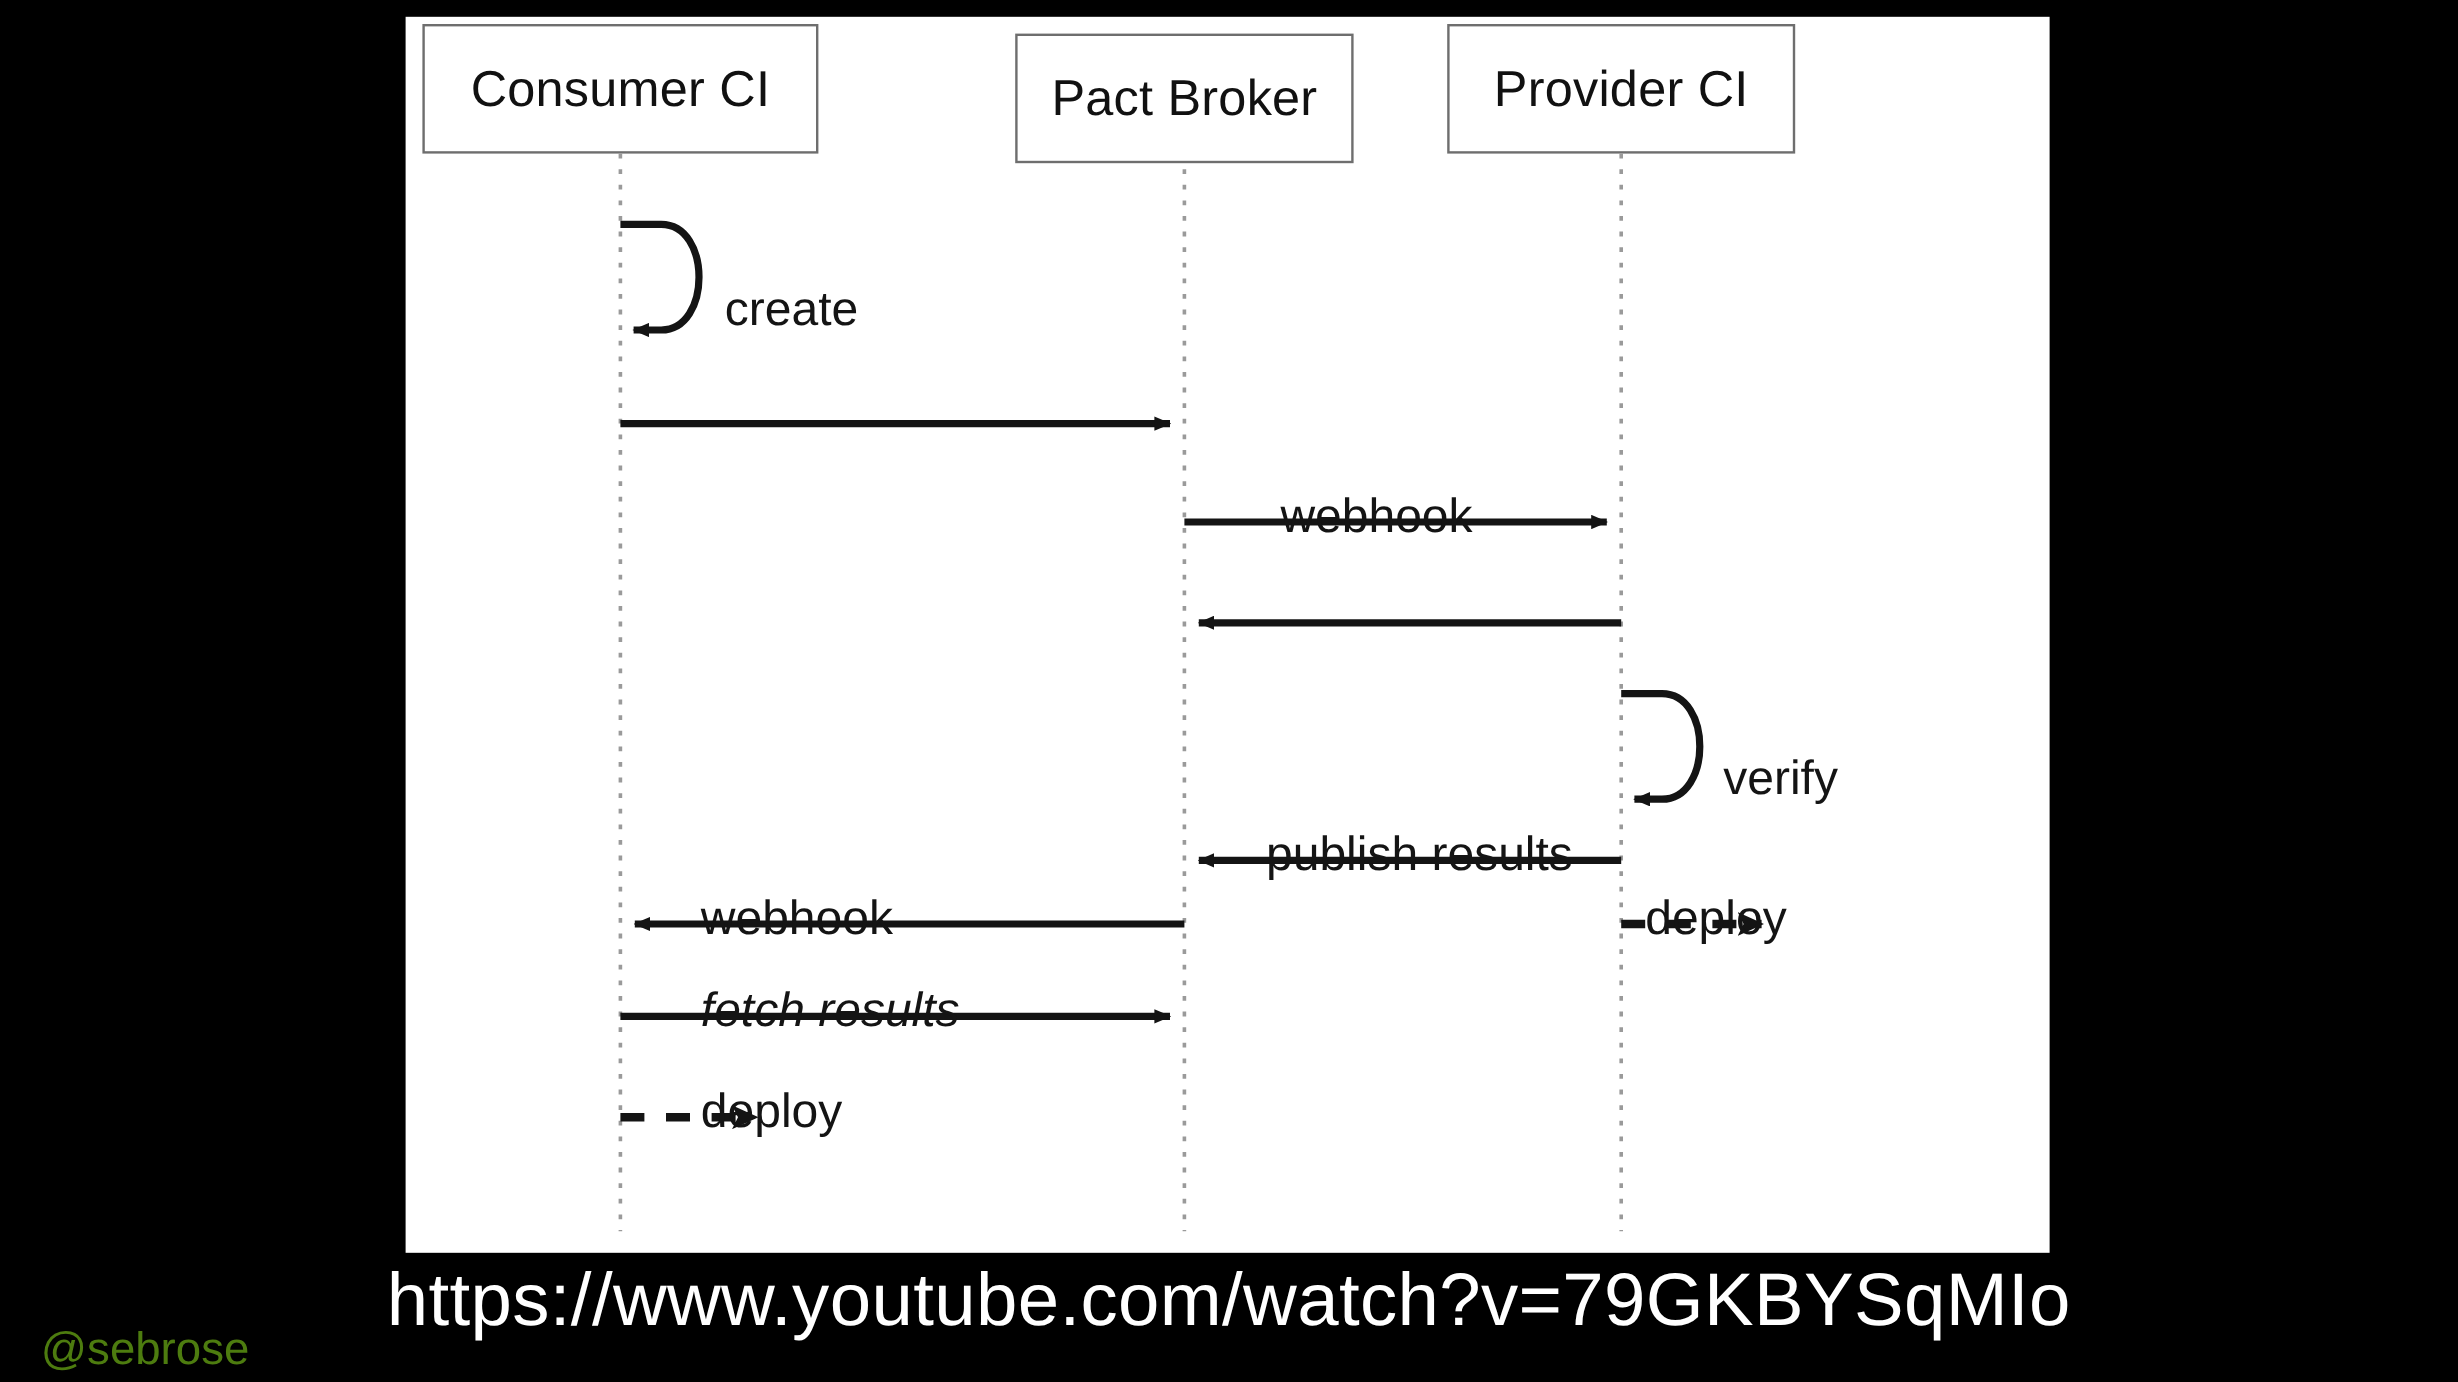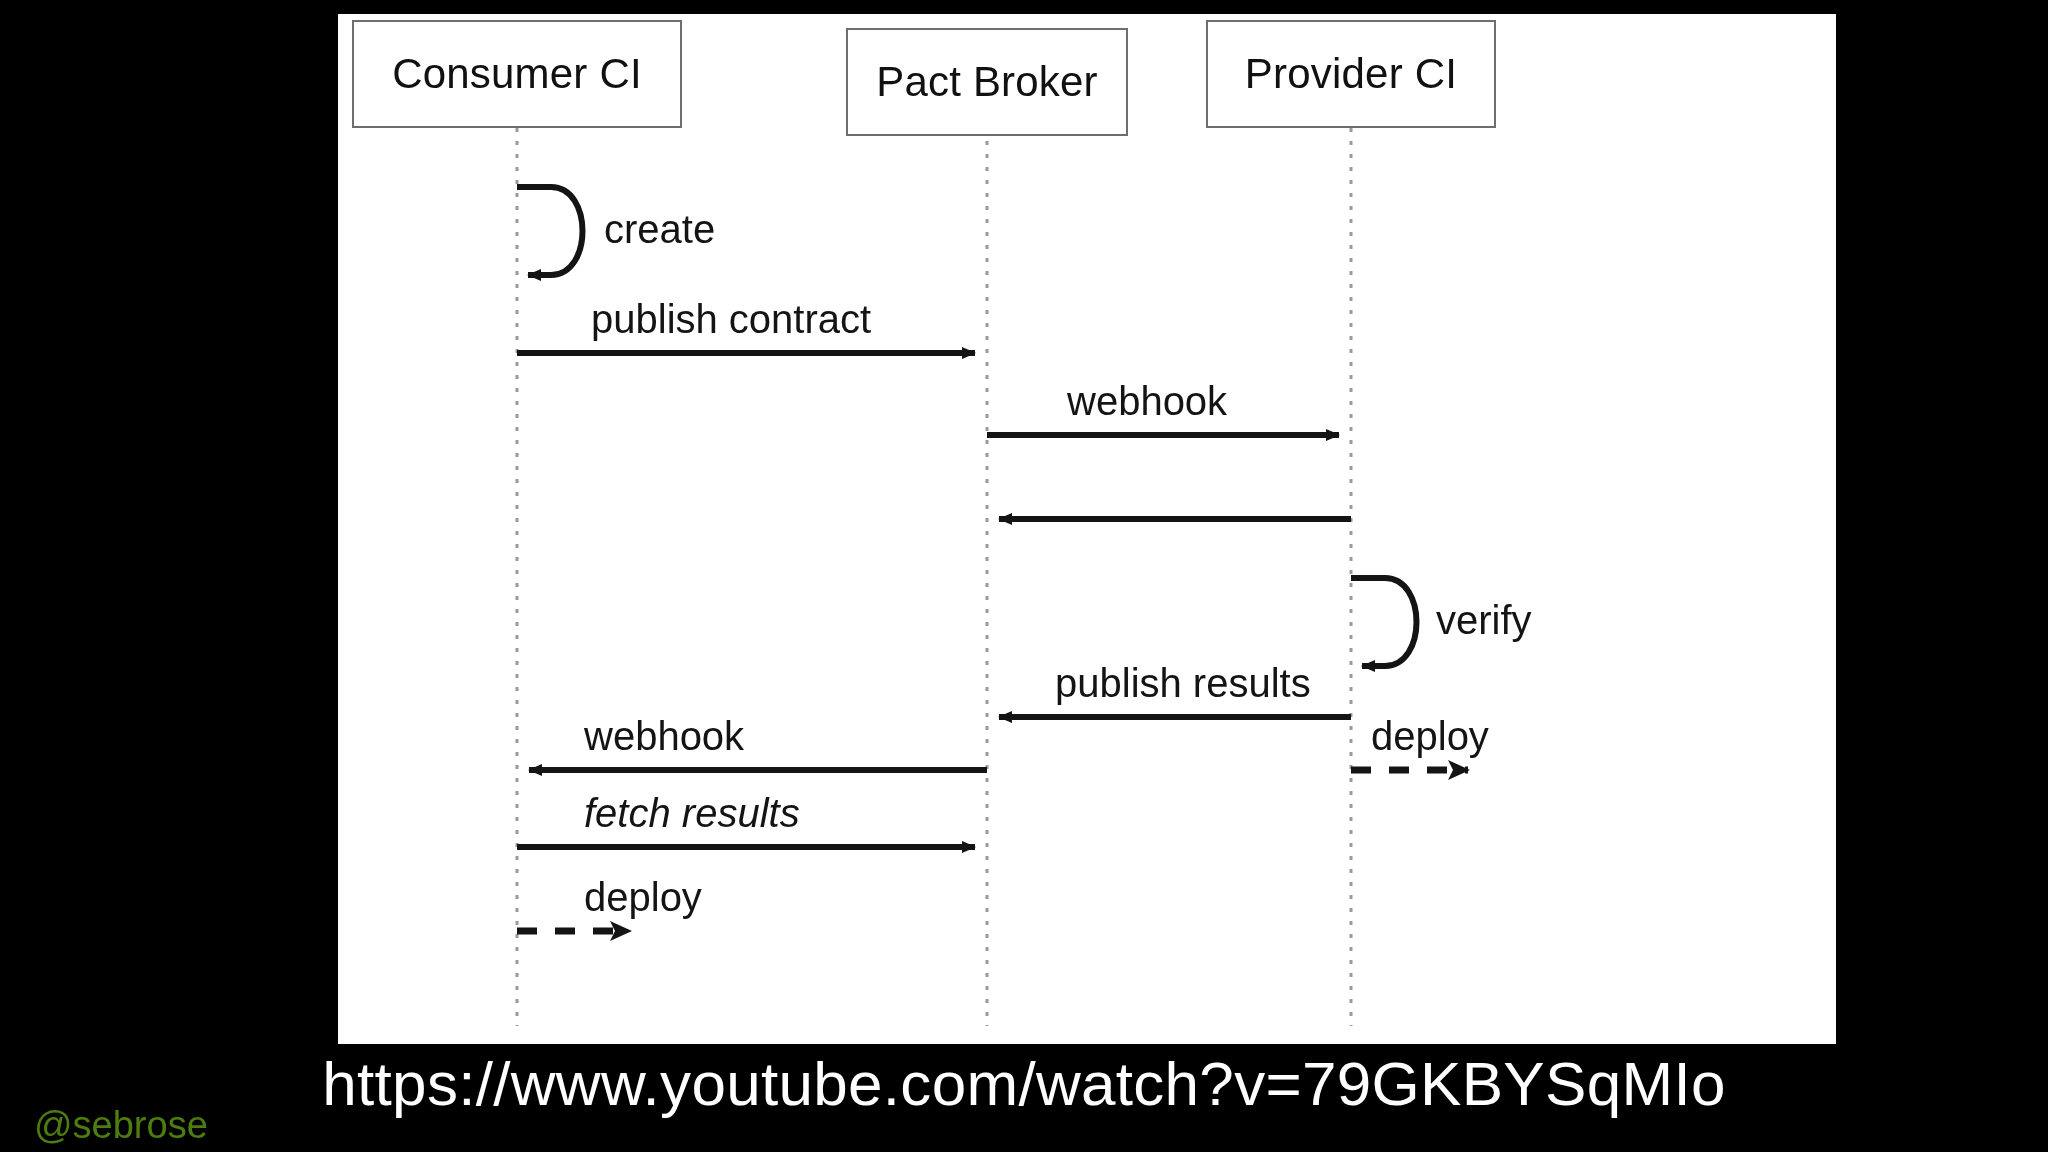--- a/index.html
+++ b/index.html
@@ -18,21 +18,21 @@
     width: 2048px;
     height: 1152px;
     background: #000000;
   }
 
   
   #diagram-canvas {
     position: absolute;
     left: 338px;
     top: 14px;
-    width: 1498px;
+    width: 1370px;
     height: 1030px;
     background: #ffffff;
   }
 
   #diagram-svg {
     position: absolute;
     left: 0;
     top: 0;
     width: 1370px;
     height: 1030px;
@@ -62,20 +62,21 @@
   #box-provider { left: 868px; top: 6px; width: 290px; height: 108px; }
 
   
   .msg-label {
     position: absolute;
     font-family: "Liberation Sans", sans-serif;
     font-size: 40px;
     color: #141414;
     white-space: nowrap;
     line-height: 1;
+    margin-top: 29px;
   }
 
   
   #video-url {
     position: absolute;
     left: 0;
     top: 1048px;
     width: 2048px;
     text-align: center;
     color: #ffffff;
@@ -180,21 +181,20 @@
     <div class="participant-box" id="box-broker">
       <span class="participant-label">Pact Broker</span>
     </div>
 
     <div class="participant-box" id="box-provider">
       <span class="participant-label">Provider CI</span>
     </div>
 
     <div class="msg-label" style="left:266px; top:195px;">create</div>
 
-    <div class="msg-label" style="left:253px; top:285px;">publish contract</div>
 
     <div class="msg-label" style="left:729px; top:367px;">webhook</div>
 
 
     <div class="msg-label" style="left:1098px; top:586px;">verify</div>
 
     <div class="msg-label" style="left:717px; top:649px;">publish results</div>
 
     <div class="msg-label" style="left:1033px; top:702px;">deploy</div>
 

